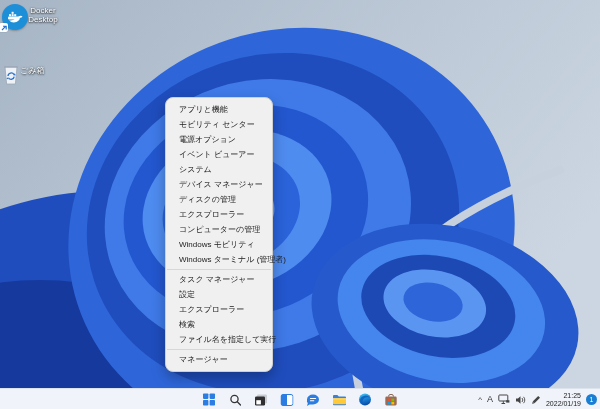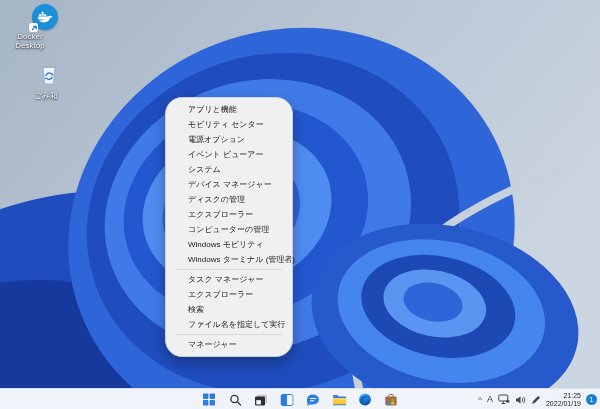--- a/index.html
+++ b/index.html
@@ -4,31 +4,31 @@
 <style>
   * { margin:0; padding:0; box-sizing:border-box; }
   html,body { width:600px; height:409px; overflow:hidden; }
   body { position:relative; font-family:"Liberation Sans","DejaVu Sans",sans-serif; background:#b5c2d1; }
 
   
   .desktop { position:absolute; left:0; top:0; width:600px; height:388px; overflow:hidden; }
   .desktop svg.wall { position:absolute; left:0; top:0; }
 
   
-  .dicon { position:absolute; width:56px; display:flex; flex-direction:column; align-items:flex-end; cursor:default; }
+  .dicon { position:absolute; width:56px; display:flex; flex-direction:row; align-items:flex-start; cursor:default; }
   .dicon .glyph { position:relative; }
   .dicon .lbl { margin-top:2px; font-size:8px; line-height:9px; color:#fff; text-align:center;
                 text-shadow:0 1px 2px rgba(0,0,0,.75), 0 0 2px rgba(0,0,0,.5); }
   .docker-circle { width:26px; height:26px; border-radius:50%; background:#1d8fd8; display:flex; align-items:center; justify-content:center; box-shadow:0 1px 2px rgba(0,0,0,.25); }
   .shortcut-badge { position:absolute; left:-3px; bottom:-2px; width:9px; height:9px; background:#fff; border-radius:2px; box-shadow:0 0 1px rgba(0,0,0,.4); display:flex; align-items:center; justify-content:center; }
 
   
-  .ctx { position:absolute; left:165px; top:97px; width:128px; background:#f0f0f0;
-         border:1px solid #cfcfcf; border-radius:17px; box-shadow:0 6px 14px rgba(0,0,0,.28);
-         padding:4px 9px; z-index:5; }
+  .ctx { position:absolute; left:165px; top:97px; width:108px; background:#f0f0f0;
+         border:1px solid #cfcfcf; border-radius:8px; box-shadow:0 6px 14px rgba(0,0,0,.28);
+         padding:4px 0; z-index:5; }
   .mi { height:15px; display:flex; align-items:center; justify-content:space-between;
         padding:0 10px 0 13px; font-size:8px; color:#1b1b1b; cursor:default; white-space:nowrap; }
   .mi .arrow { font-size:9px; color:#555; line-height:15px; }
   .sep { height:1px; background:#d7d7d7; margin:2px 1px; }
 
   
   .taskbar { position:absolute; left:0; bottom:0; width:600px; height:21px;
              background:rgba(242,246,251,.97); border-top:1px solid #dde3ea; z-index:4; }
   .tb-center { position:absolute; left:50%; top:0; transform:translateX(-50%); height:21px;
                display:flex; align-items:center; gap:9px; }
@@ -149,20 +149,23 @@
         <span>Windows モビリティ</span>
       </div>
       <div class="mi">
         <span>Windows ターミナル (管理者)</span>
       </div>
       <div class="sep"></div>
       <div class="mi">
         <span>タスク マネージャー</span>
       </div>
       <div class="mi">
+        <span>設定</span>
+      </div>
+      <div class="mi">
         <span>エクスプローラー</span>
       </div>
       <div class="mi">
         <span>検索</span>
       </div>
       <div class="mi">
         <span>ファイル名を指定して実行</span>
       </div>
       <div class="sep"></div>
       <div class="mi">

